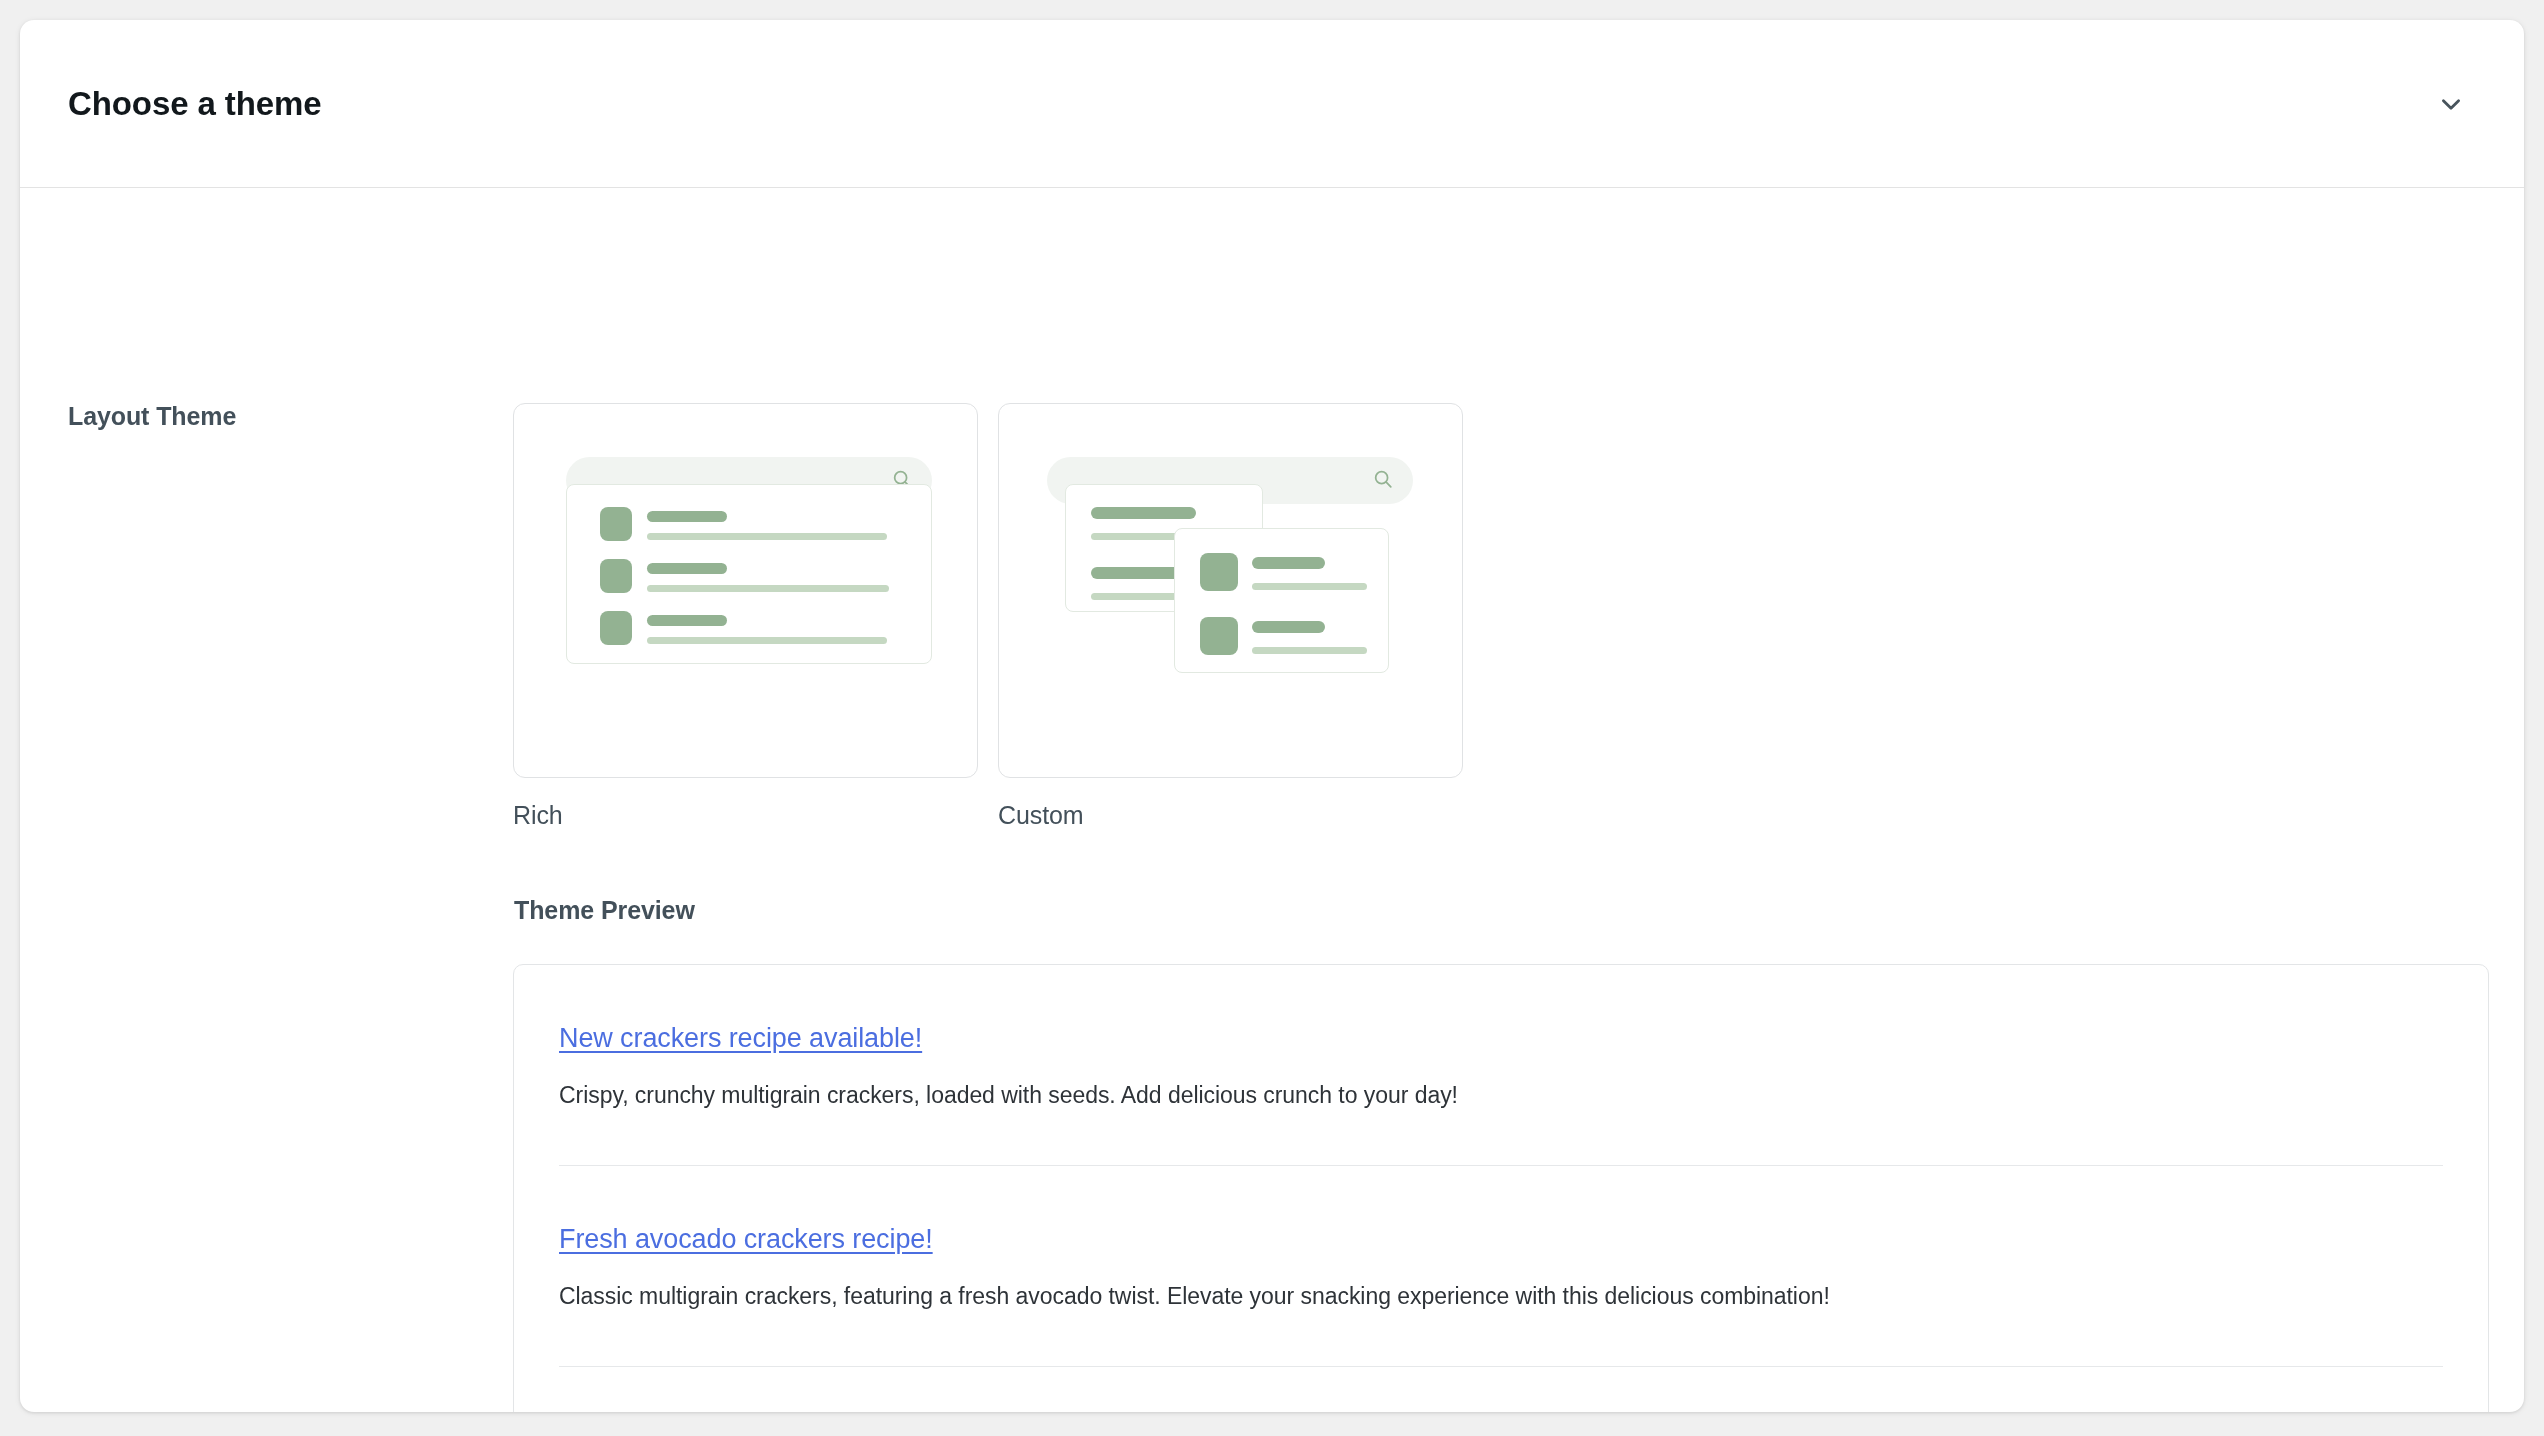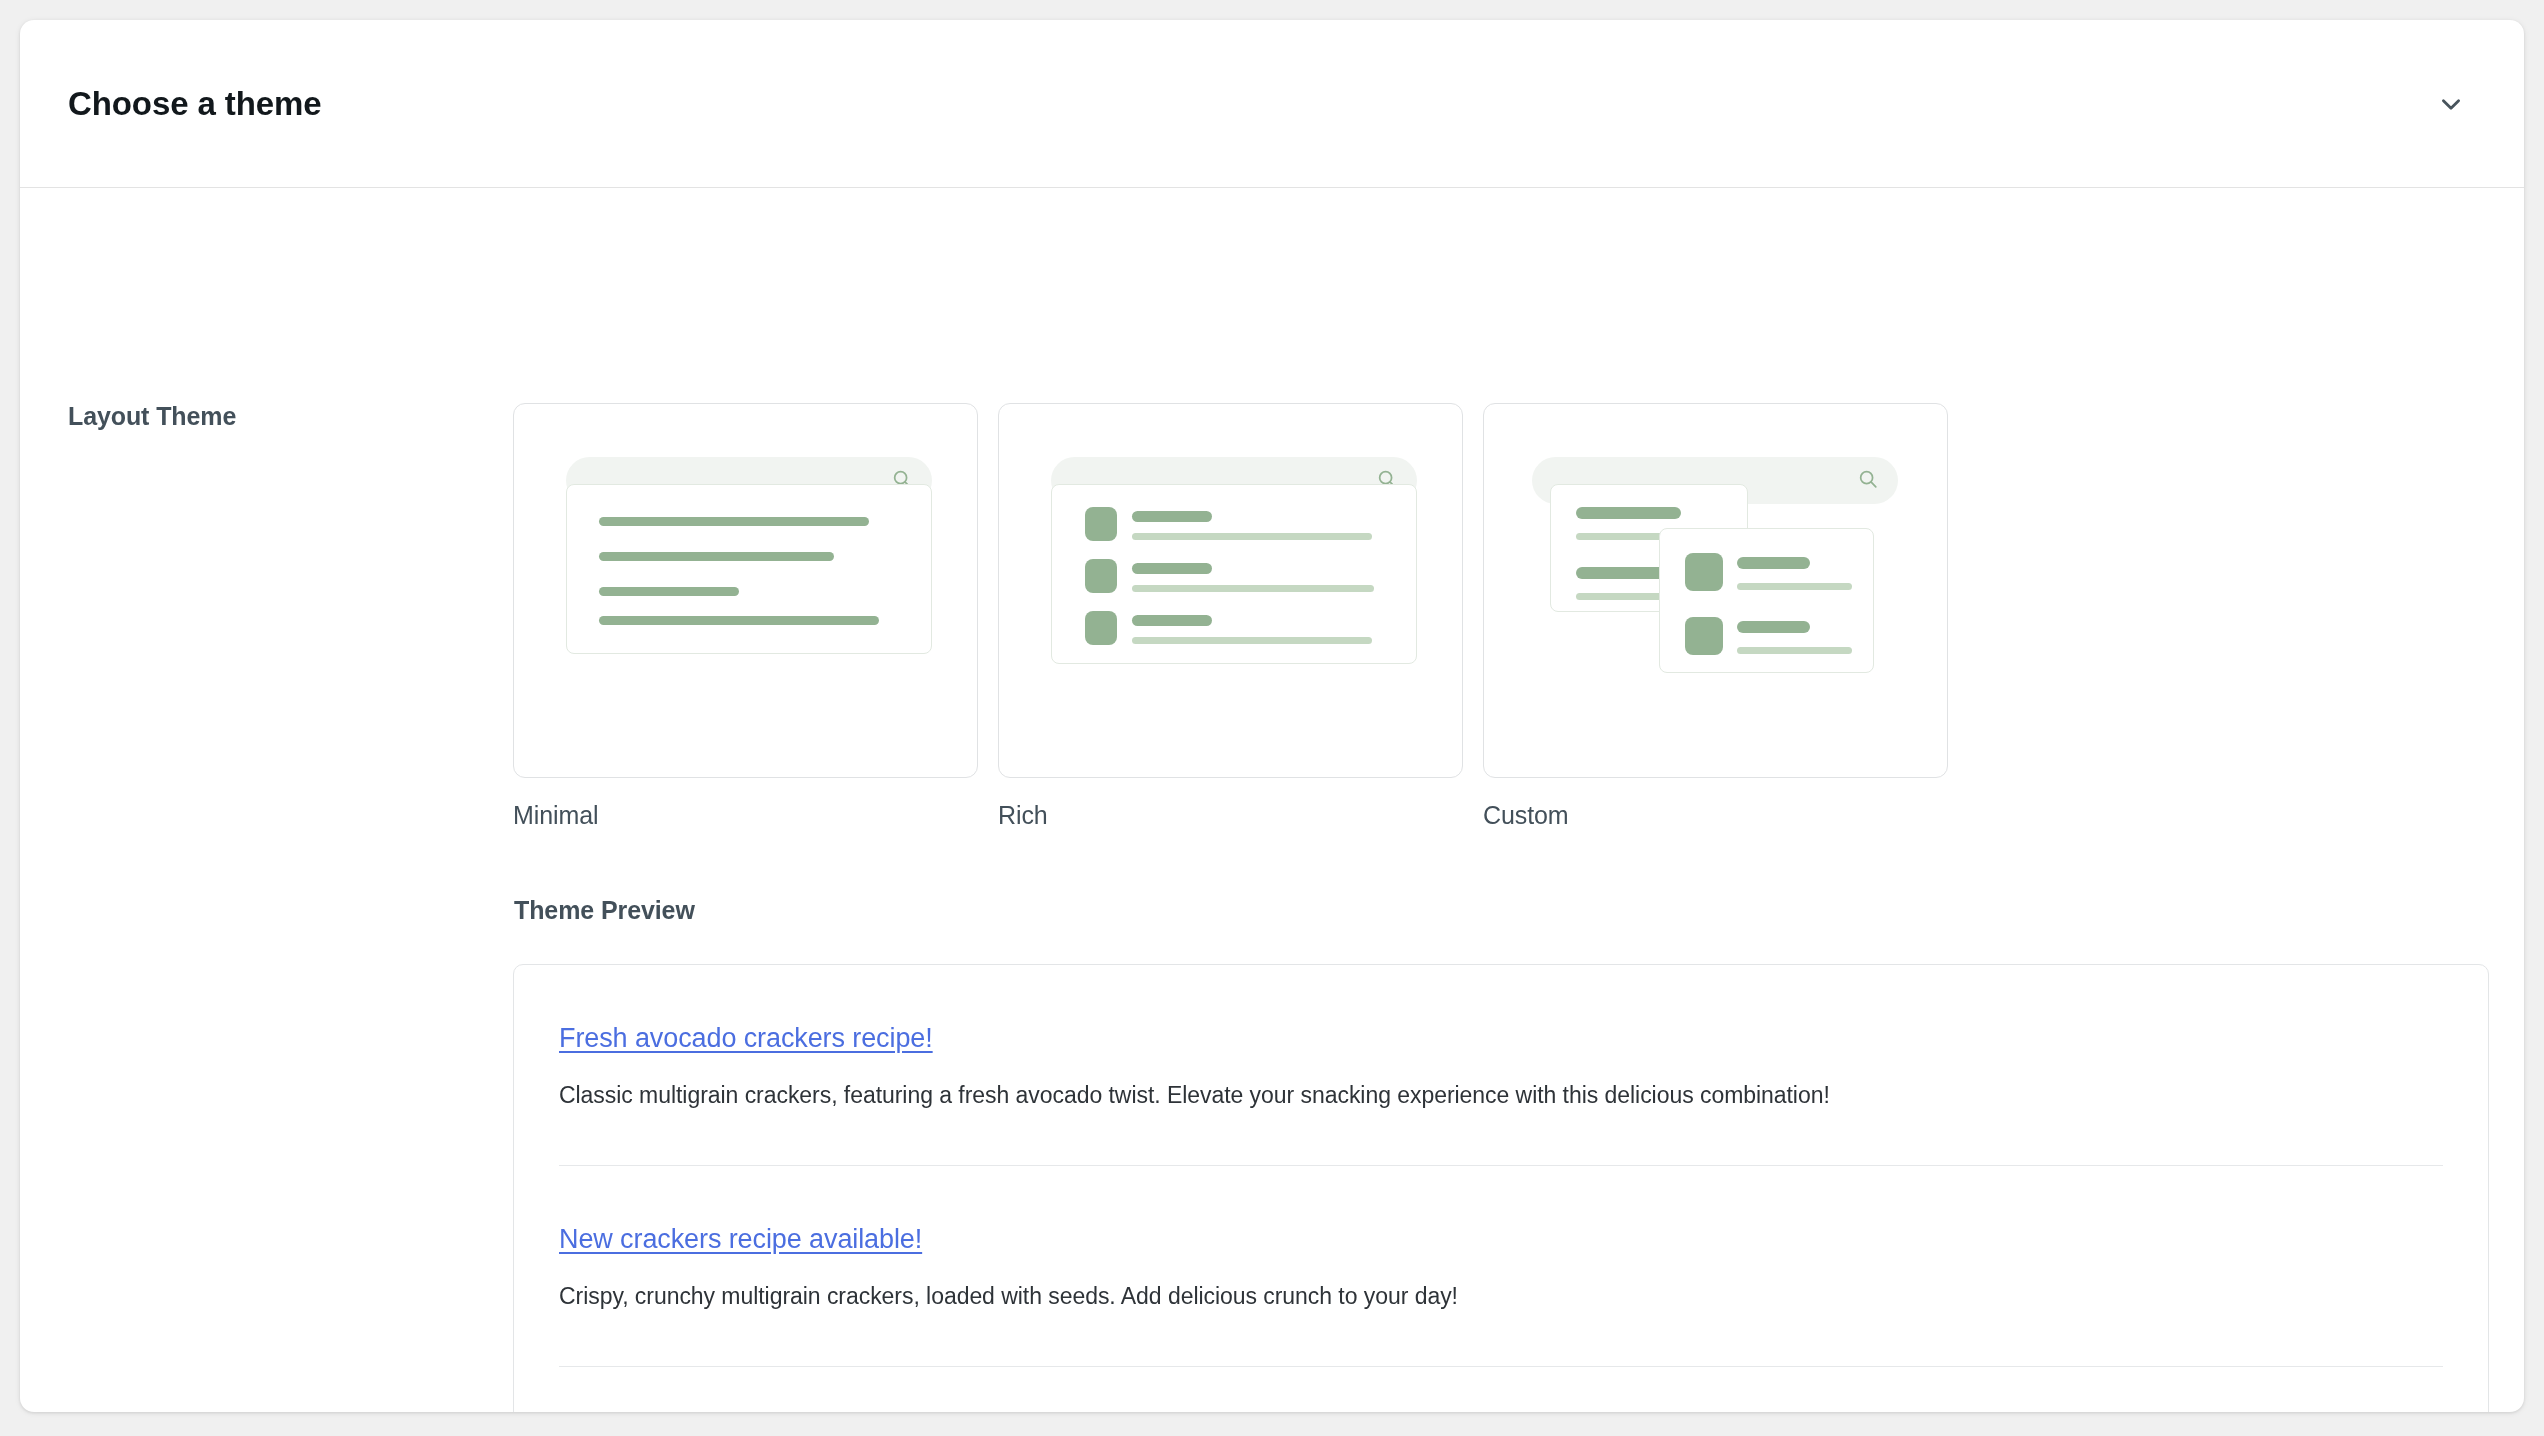--- a/index.html
+++ b/index.html
@@ -188,39 +188,20 @@
       </span>
     </button>
   </div>
 
   <div class="card-body">
 
     <div class="section-label">Layout Theme</div>
 
     <div class="theme-grid">
 
-      <div class="theme-option">
-        <div class="theme-thumb">
-          <div class="tn-search">
-            <span class="mag">
-              <svg width="22" height="22" viewBox="0 0 24 24" fill="none" stroke="#93b292" stroke-width="1.9" stroke-linecap="round">
-                <circle cx="10.5" cy="10.5" r="6.5"></circle>
-                <line x1="15.5" y1="15.5" x2="20.5" y2="20.5"></line>
-              </svg>
-            </span>
-          </div>
-          <div class="tn-panel" style="left:52px; top:80px; width:366px; height:170px;">
-            <div class="bar" style="left:32px; top:32px;  width:270px; height:9px;"></div>
-            <div class="bar" style="left:32px; top:67px;  width:235px; height:9px;"></div>
-            <div class="bar" style="left:32px; top:102px; width:140px; height:9px;"></div>
-            <div class="bar" style="left:32px; top:131px; width:280px; height:9px;"></div>
-          </div>
-        </div>
-        <div class="theme-name">Minimal</div>
-      </div>
 
 
       <div class="theme-option">
         <div class="theme-thumb">
           <div class="tn-search" style="left:52px; top:53px;">
             <span class="mag">
               <svg width="22" height="22" viewBox="0 0 24 24" fill="none" stroke="#93b292" stroke-width="1.9" stroke-linecap="round">
                 <circle cx="10.5" cy="10.5" r="6.5"></circle>
                 <line x1="15.5" y1="15.5" x2="20.5" y2="20.5"></line>
               </svg>
@@ -275,27 +256,27 @@
       </div>
 
     </div>
 
     <div class="preview-label">Theme Preview</div>
 
     <div class="preview-panel">
       <div class="preview-list">
 
         <div class="preview-item">
+          <a class="preview-link">New crackers recipe available!</a>
+          <div class="preview-desc">Crispy, crunchy multigrain crackers, loaded with seeds. Add delicious crunch to your day!</div>
+        </div>
+
+        <div class="preview-item">
           <a class="preview-link">Fresh avocado crackers recipe!</a>
           <div class="preview-desc">Classic multigrain crackers, featuring a fresh avocado twist. Elevate your snacking experience with this delicious combination!</div>
-        </div>
-
-        <div class="preview-item">
-          <a class="preview-link">New crackers recipe available!</a>
-          <div class="preview-desc">Crispy, crunchy multigrain crackers, loaded with seeds. Add delicious crunch to your day!</div>
         </div>
 
         <div class="preview-item">
           <a class="preview-link">Multigrain crackers with banana topping!</a>
           
         </div>
 
       </div>
     </div>
 

